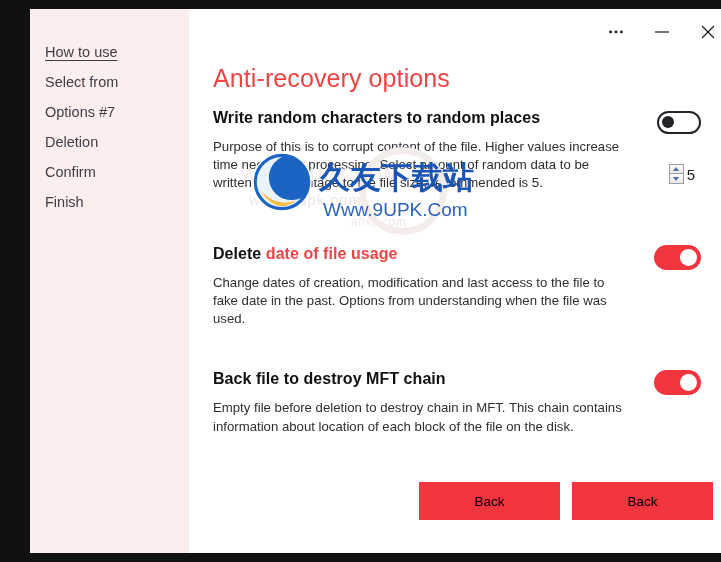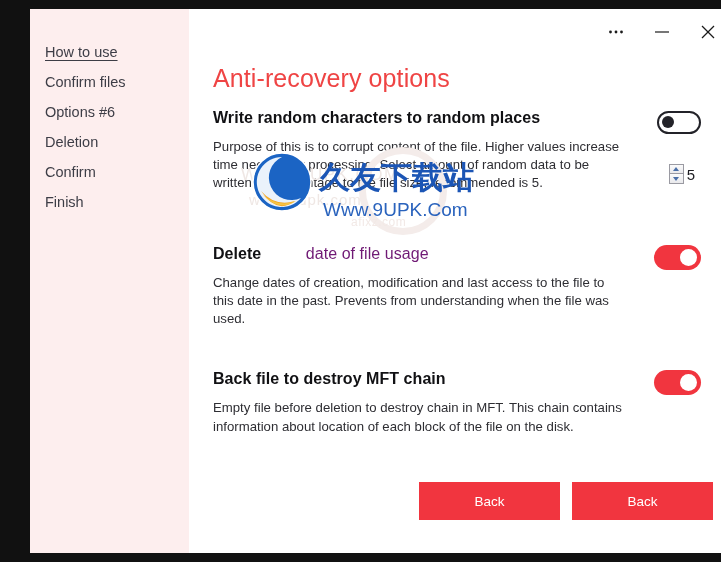--- a/index.html
+++ b/index.html
@@ -123,23 +123,22 @@
     margin-bottom: 24px;
   }
   .opt-head {
     font-size: 16px;
     font-weight: bold;
     color: #111114;
     margin-bottom: 11px;
     letter-spacing: .05px;
   }
   .opt-head .faded {
-    color: #701a75;
-    font-weight: normal;
-    margin-left: 40px;
+    color: #ef4444;
+    font-weight: bold;
   }
   .opt-desc {
     font-size: 13.2px;
     color: #2e2e33;
     line-height: 1.38;
     width: 412px;
   }
 
   
   .toggle {
@@ -226,21 +225,21 @@
     position: absolute;
     right: 18px;
     bottom: 33px;
     display: flex;
     gap: 12px;
   }
   .btn {
     width: 141px;
     height: 38px;
     background: #f1353f;
-    color: #ffffff;
+    color: #000000;
     border: none;
     font-size: 13.5px;
     font-family: "Liberation Sans", sans-serif;
     display: flex;
     align-items: center;
     justify-content: center;
     cursor: pointer;
     text-align: right;
   }
 
@@ -303,25 +302,25 @@
 <div class="desktop">
   <div class="window">
 
     <div class="sidebar">
       <div class="nav-item underlined">
         
         <span class="nav-label">How to use</span>
       </div>
       <div class="nav-item">
         
-        <span class="nav-label">Confirm files</span>
+        <span class="nav-label">Select from</span>
       </div>
       <div class="nav-item">
         
-        <span class="nav-label">Options #6</span>
+        <span class="nav-label">Options #7</span>
       </div>
       <div class="nav-item">
         
         <span class="nav-label">Deletion</span>
       </div>
       <div class="nav-item">
         
         <span class="nav-label">Confirm</span>
       </div>
       <div class="nav-item">
@@ -375,21 +374,21 @@
                 </div>
             </div>
             <div class="spin-value">5</div>
           </div>
         </div>
 
         <div class="opt" style="margin-top:52px;">
           <div class="opt-head">
             <span>Delete</span><span class="faded"> date of file usage</span>
           </div>
-          <div class="opt-desc">Change dates of creation, modification and last access to the file to this date in the past. Prevents from understanding when the file was used.</div>
+          <div class="opt-desc">Change dates of creation, modification and last access to the file to fake date in the past. Options from understanding when the file was used.</div>
           <div class="toggle on">
             <span class="knob"></span>
           </div>
         </div>
 
         <div class="opt" style="margin-top:42px;">
           <div class="opt-head">
             <span>Back file to destroy MFT chain</span><span class="faded"></span>
           </div>
           <div class="opt-desc">Empty file before deletion to destroy chain in MFT. This chain contains information about location of each block of the file on the disk.</div>

